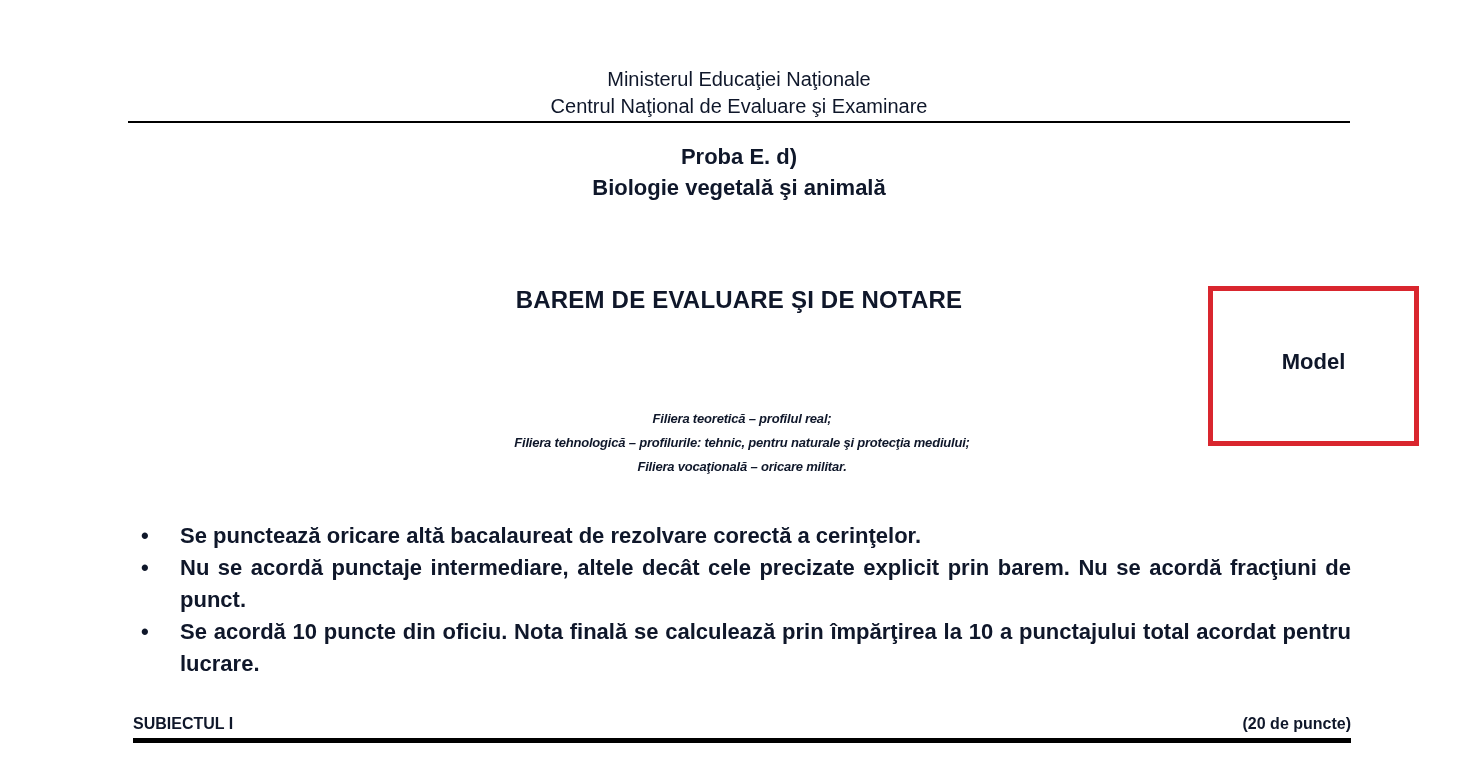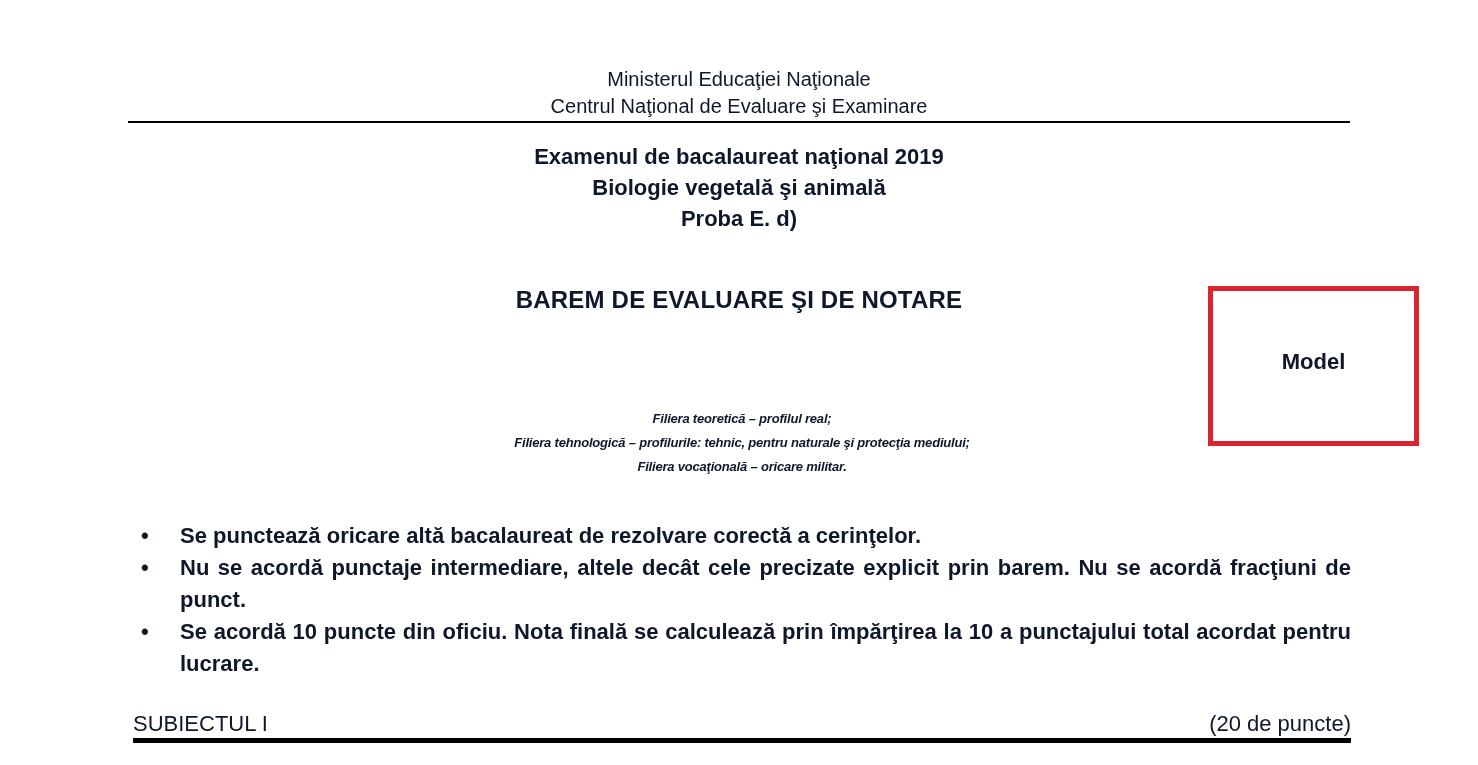--- a/index.html
+++ b/index.html
@@ -106,43 +106,42 @@
     top: 0;
   }
   .subject-row {
     position: absolute;
     top: 711px;
     left: 133px;
     width: 1218px;
     display: flex;
     justify-content: space-between;
     align-items: flex-start;
-    font-size: 22px;
+    font-size: 16px;
     line-height: 25px;
-    font-weight: 400;
+    font-weight: 700;
     padding-bottom: 2px;
     border-bottom: 5px solid #000000;
   }
 </style>
 </head>
 <body>
 
 <div class="doc">
 
   <header class="doc-header">
     <div>Ministerul Educaţiei Naţionale</div>
     <div>Centrul Naţional de Evaluare şi Examinare</div>
   </header>
 
   <div class="header-rule"></div>
 
   <div class="title-block">
-    <div>Examenul de bacalaureat naţional 2019</div>
+    <div>Proba E. d)</div>
     <div>Biologie vegetală şi animală</div>
-    <div>Proba E. d)</div>
   </div>
 
   <div class="barem-heading">BAREM DE EVALUARE ŞI DE NOTARE</div>
 
   <div class="model-box">
     <span>Model</span>
   </div>
 
   <div class="filiera">
     <div>Filiera teoretică – profilul real;</div>

